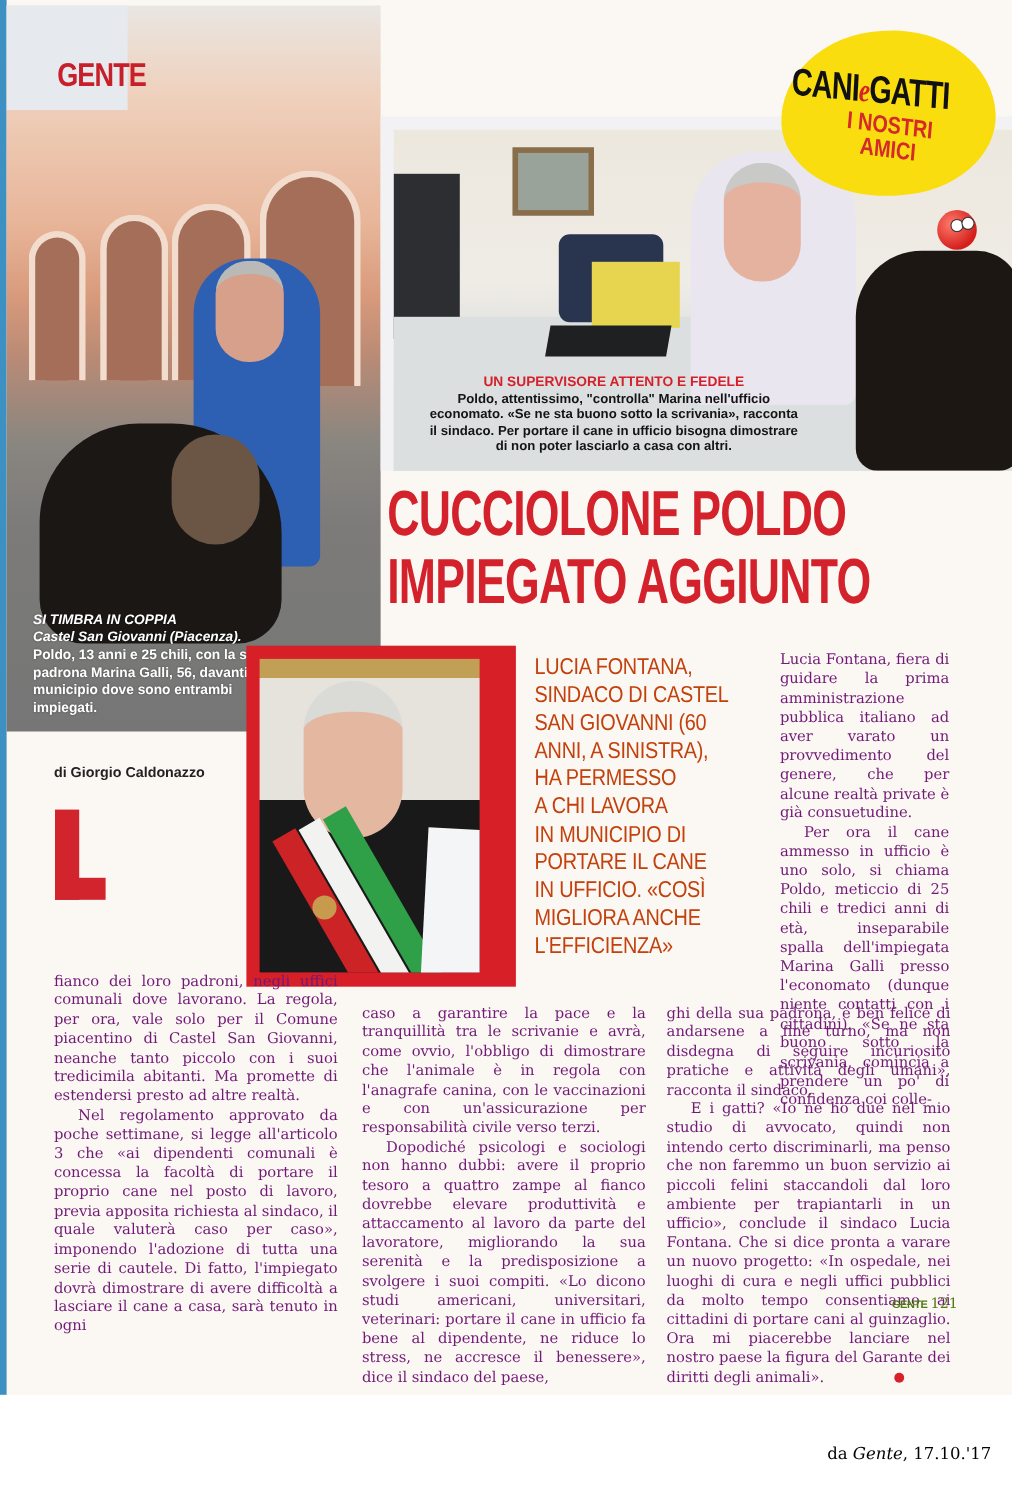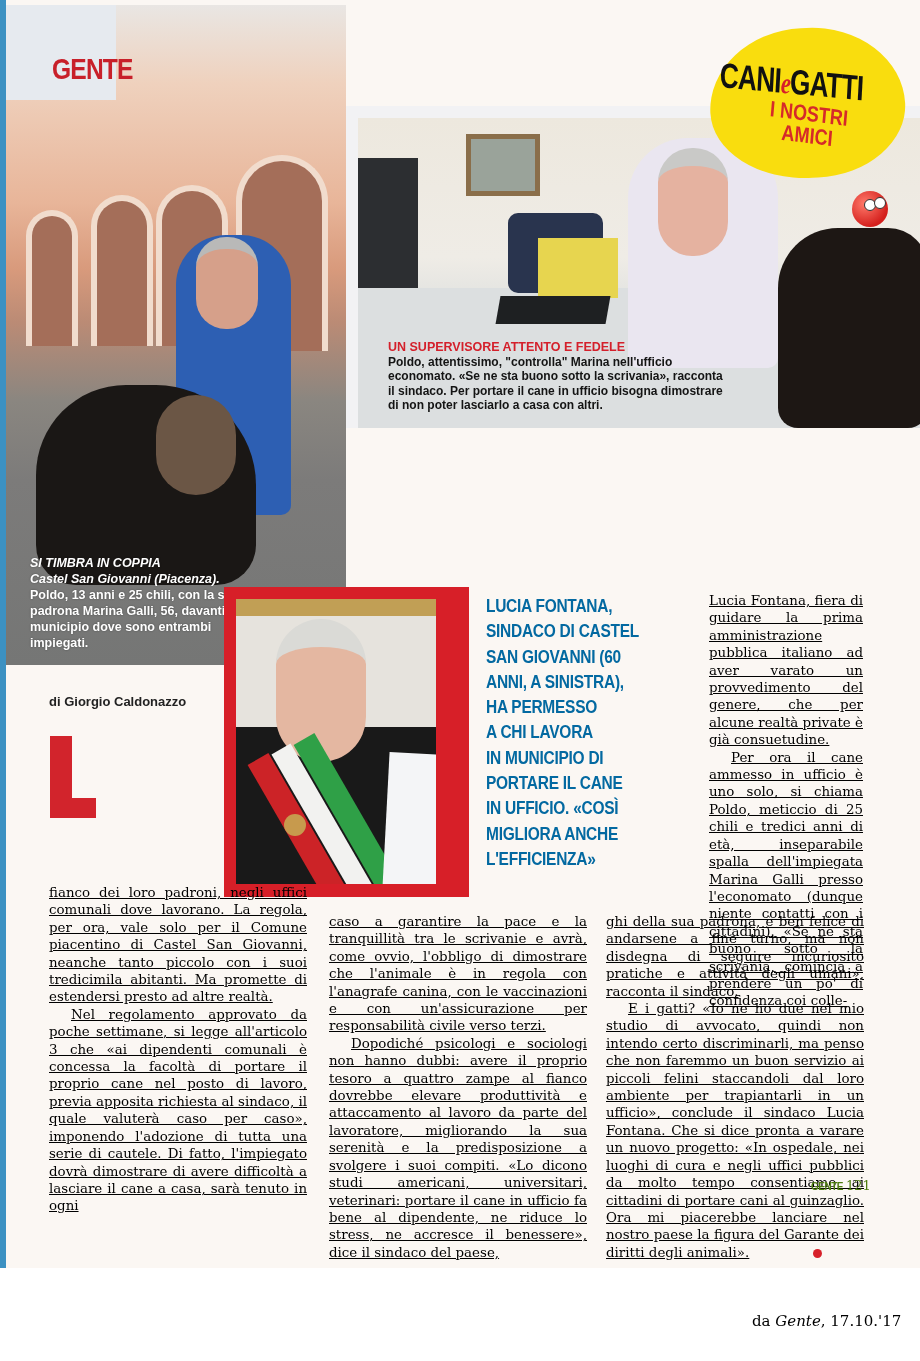--- a/index.html
+++ b/index.html
@@ -35,21 +35,21 @@
   .gente-logo { position:absolute; left:52px; top:52px; font-family:"Liberation Sans", sans-serif; font-weight:bold; font-size:30px; color:#c8202a; letter-spacing:-1px; transform:scaleX(.82); transform-origin:left; }
   .kicker-box { position:absolute; left:147px; top:54px; width:526px; height:28px; border:1.5px solid #222; background:rgba(255,255,255,.92); box-sizing:border-box; }
   .kicker-text { position:absolute; left:6px; top:2px; font-family:"Liberation Sans", sans-serif; font-size:20px; color:#111; white-space:nowrap; transform:scaleX(.86); transform-origin:left; letter-spacing:.2px; }
 
   
   .photo2 {
     position: absolute; left: 346px; top: 106px; width: 574px; height: 322px;
     background: #f2f2f4; overflow: hidden;
   }
   .p2-inner { position:absolute; left:12px; top:12px; width:562px; height:310px;
-    background: linear-gradient(180deg, #ede8de 0%, #efece6 45%, #d8dcdc 70%, #cfd3d3 100%); }
+    background: linear-gradient(180deg, #ede8de 0%, #efece6 45%, #d8dcdc 70%, #cfd3d3 100%); text-align: center; }
   .p2-monitor { position:absolute; left:0; top:40px; width:60px; height:150px; background:#2c2e31; }
   .p2-frame { position:absolute; left:108px; top:16px; width:64px; height:52px; border:5px solid #8a6e4a; background:#9aa39a; }
   .p2-desk { position:absolute; left:0; top:170px; width:562px; height:140px; background:#dcdfe0; }
   .p2-person { position:absolute; left:270px; top:20px; width:150px; height:230px; background:#eae6f0; border-radius:60px 60px 10px 10px; }
   .p2-face { position:absolute; left:300px; top:30px; width:70px; height:90px; background:#e5b2a0; border-radius:34px; border-top:18px solid #c9c9c7; }
   .p2-chair { position:absolute; left:150px; top:95px; width:95px; height:80px; background:#29344e; border-radius:10px; }
   .p2-dog { position:absolute; left:420px; top:110px; width:150px; height:200px; background:#1d1714; border-radius:60px 40px 20px 20px; }
   .p2-keyboard { position:absolute; left:140px; top:178px; width:110px; height:28px; background:#1e2022; transform:skewX(-10deg); }
   .p2-papers { position:absolute; left:180px; top:120px; width:80px; height:60px; background:#e7d54f; }
   .p2-caption { position:absolute; left:30px; top:222px; width:340px; font-family:"Liberation Sans", sans-serif; font-size:12px; line-height:14.5px; color:#141414; font-weight:bold; }
@@ -72,28 +72,28 @@
   .p3-inner { position:absolute; left:12px; top:12px; width:200px; height:285px; background:linear-gradient(180deg,#c19f55 0 6%,#e6e3dd 6% 45%, #191919 45%); overflow:hidden; }
   .p3-face { position:absolute; left:40px; top:20px; width:90px; height:115px; background:#e4b7a1; border-radius:45px; border-top:28px solid #dadad6; }
   .p3-sash-r { position:absolute; left:10px; top:160px; width:24px; height:170px; background:#cc2327; transform:rotate(-30deg); transform-origin:top; }
   .p3-sash-w { position:absolute; left:34px; top:150px; width:22px; height:170px; background:#f2f2f0; transform:rotate(-30deg); transform-origin:top; }
   .p3-sash-g { position:absolute; left:56px; top:140px; width:24px; height:180px; background:#2fa047; transform:rotate(-30deg); transform-origin:top; }
   .p3-doc { position:absolute; left:150px; top:155px; width:80px; height:135px; background:#f4f5f7; transform:rotate(3deg); }
   .p3-medal { position:absolute; left:48px; top:215px; width:22px; height:22px; border-radius:50%; background:#c79a4d; }
 
   
   .byline { position:absolute; left:49px; top:694px; font-family:"Liberation Sans", sans-serif; font-weight:bold; font-size:13px; color:#222; }
-  .col { position:absolute; font-size:13.4px; line-height:17.4px; color:#000000; text-align:justify; hyphens:manual;text-decoration:underline; }
+  .col { position:absolute; font-size:13.4px; line-height:17.4px; color:#701a75; text-align:justify; hyphens:manual; }
   .col p { margin:0; text-indent:22px; }
   .col p.noindent { text-indent:0; }
   .dropcap { position:absolute; left:50px; top:736px; width:46px; height:82px; }
   .dropcap .stem { position:absolute; left:0; top:0; width:22px; height:82px; background:#d2242c; }
   .dropcap .foot { position:absolute; left:0; top:62px; width:46px; height:20px; background:#d2242c; }
 
-  .standfirst { position:absolute; left:486px; top:594px; width:180px; font-family:"Liberation Sans", sans-serif; font-size:18px; line-height:25.3px; color:#0369a1; text-transform:uppercase; letter-spacing:-.3px;font-weight:bold; }
+  .standfirst { position:absolute; left:486px; top:594px; width:180px; font-family:"Liberation Sans", sans-serif; font-size:21px; line-height:25.3px; color:#c2410c; text-transform:uppercase; letter-spacing:-.3px; }
   .standfirst span { display:block; transform:scaleX(.86); transform-origin:left; white-space:nowrap; }
 
   .endmark { display:inline-block; width:9px; height:9px; border-radius:50%; background:#d7202a; margin-left:64px; vertical-align:middle; }
 
   .folio { position:absolute; left:811px; top:1178px; font-size:13px; color:#4d7c0f; }
   .folio .fl { font-family:"Liberation Sans", sans-serif; font-weight:bold; font-size:10px; letter-spacing:-.5px; margin-right:3px; }
   .source { position:absolute; left:752px; top:1312px; font-family:"DejaVu Serif", serif; font-size:15px; color:#000; }
   .source i { font-style:italic; }
 </style>
 </head>
@@ -142,20 +142,24 @@
   <div class="sticker-l1"><span>CANI</span><span class="sticker-e">e</span><span>GATTI</span></div>
   <div class="sticker-l2">
     <div>I NOSTRI</div>
     <div>AMICI</div>
   </div>
   <div class="emoji-ball">
     <div class="emoji-eye" style="left:12px;top:8px;"></div>
     <div class="emoji-eye" style="left:22px;top:6px;"></div>
   </div>
 
+  <h1 class="headline" style="margin:0;">
+    <span>CUCCIOLONE POLDO</span>
+    <span>IMPIEGATO AGGIUNTO</span>
+  </h1>
 
   <div class="photo3">
     <div class="p3-inner">
       <div class="p3-face"></div>
       <div class="p3-sash-r"></div>
       <div class="p3-sash-w"></div>
       <div class="p3-sash-g"></div>
       <div class="p3-medal"></div>
       <div class="p3-doc"></div>
     </div>

